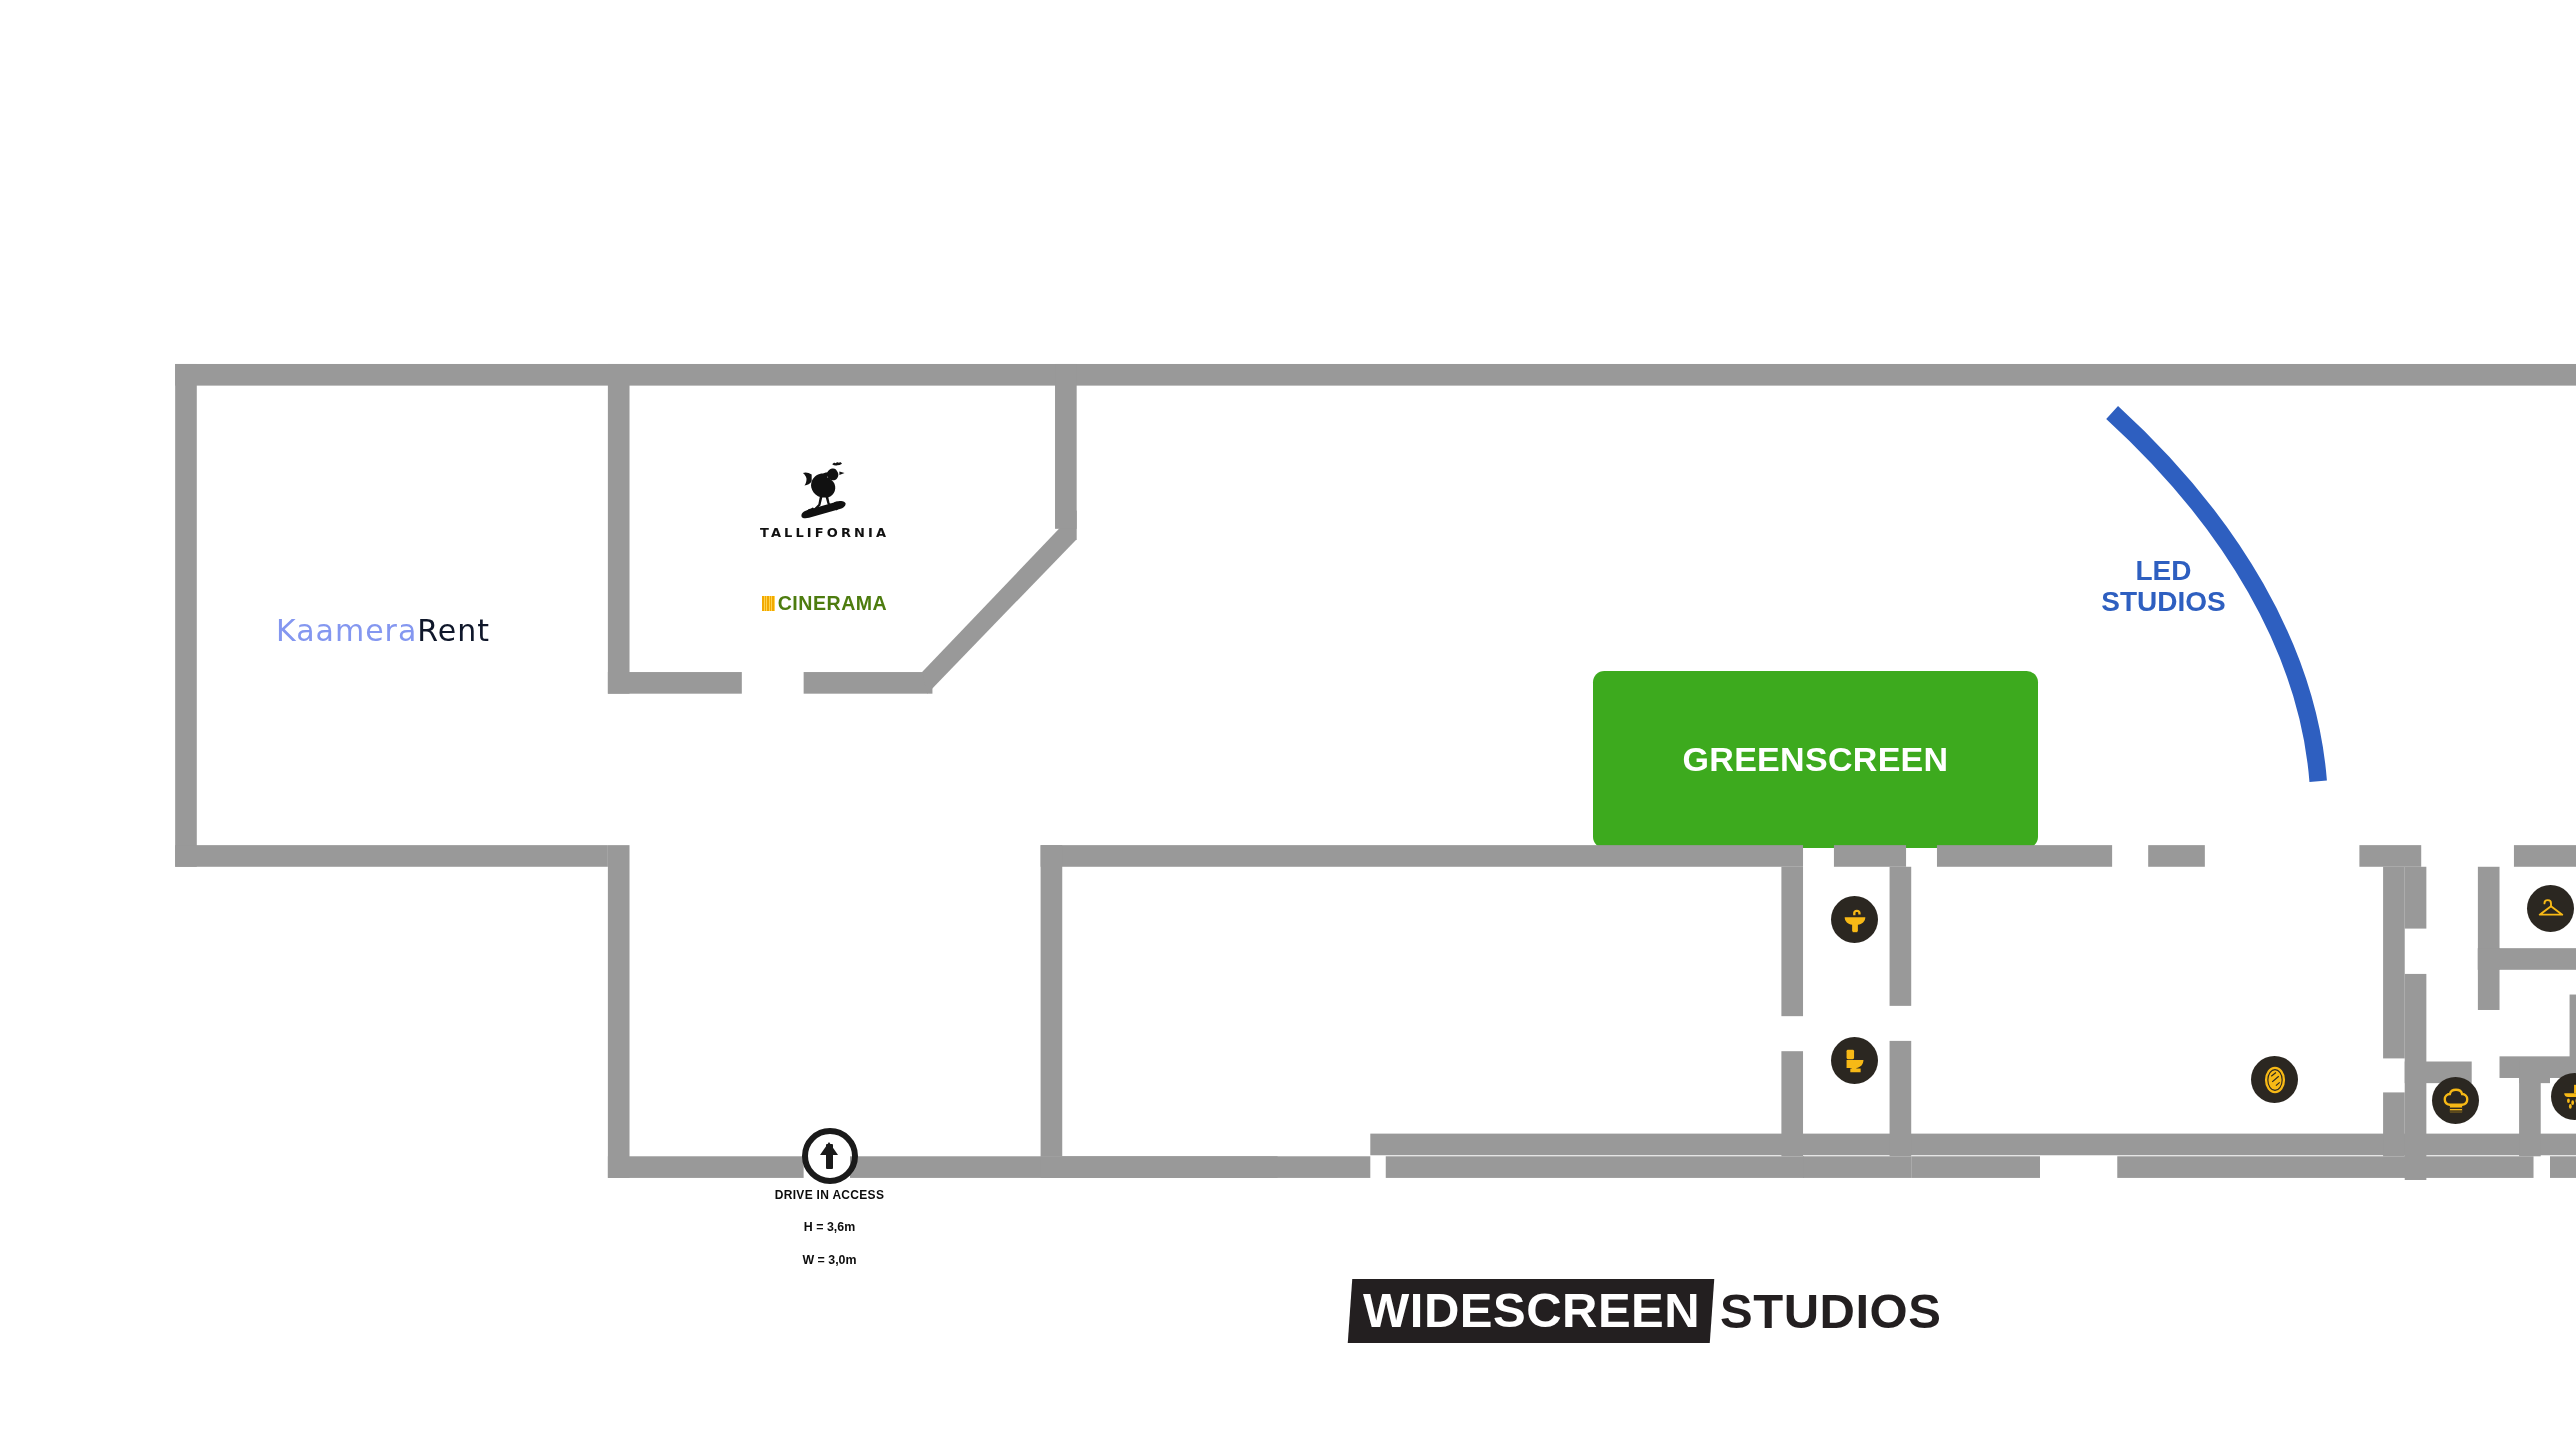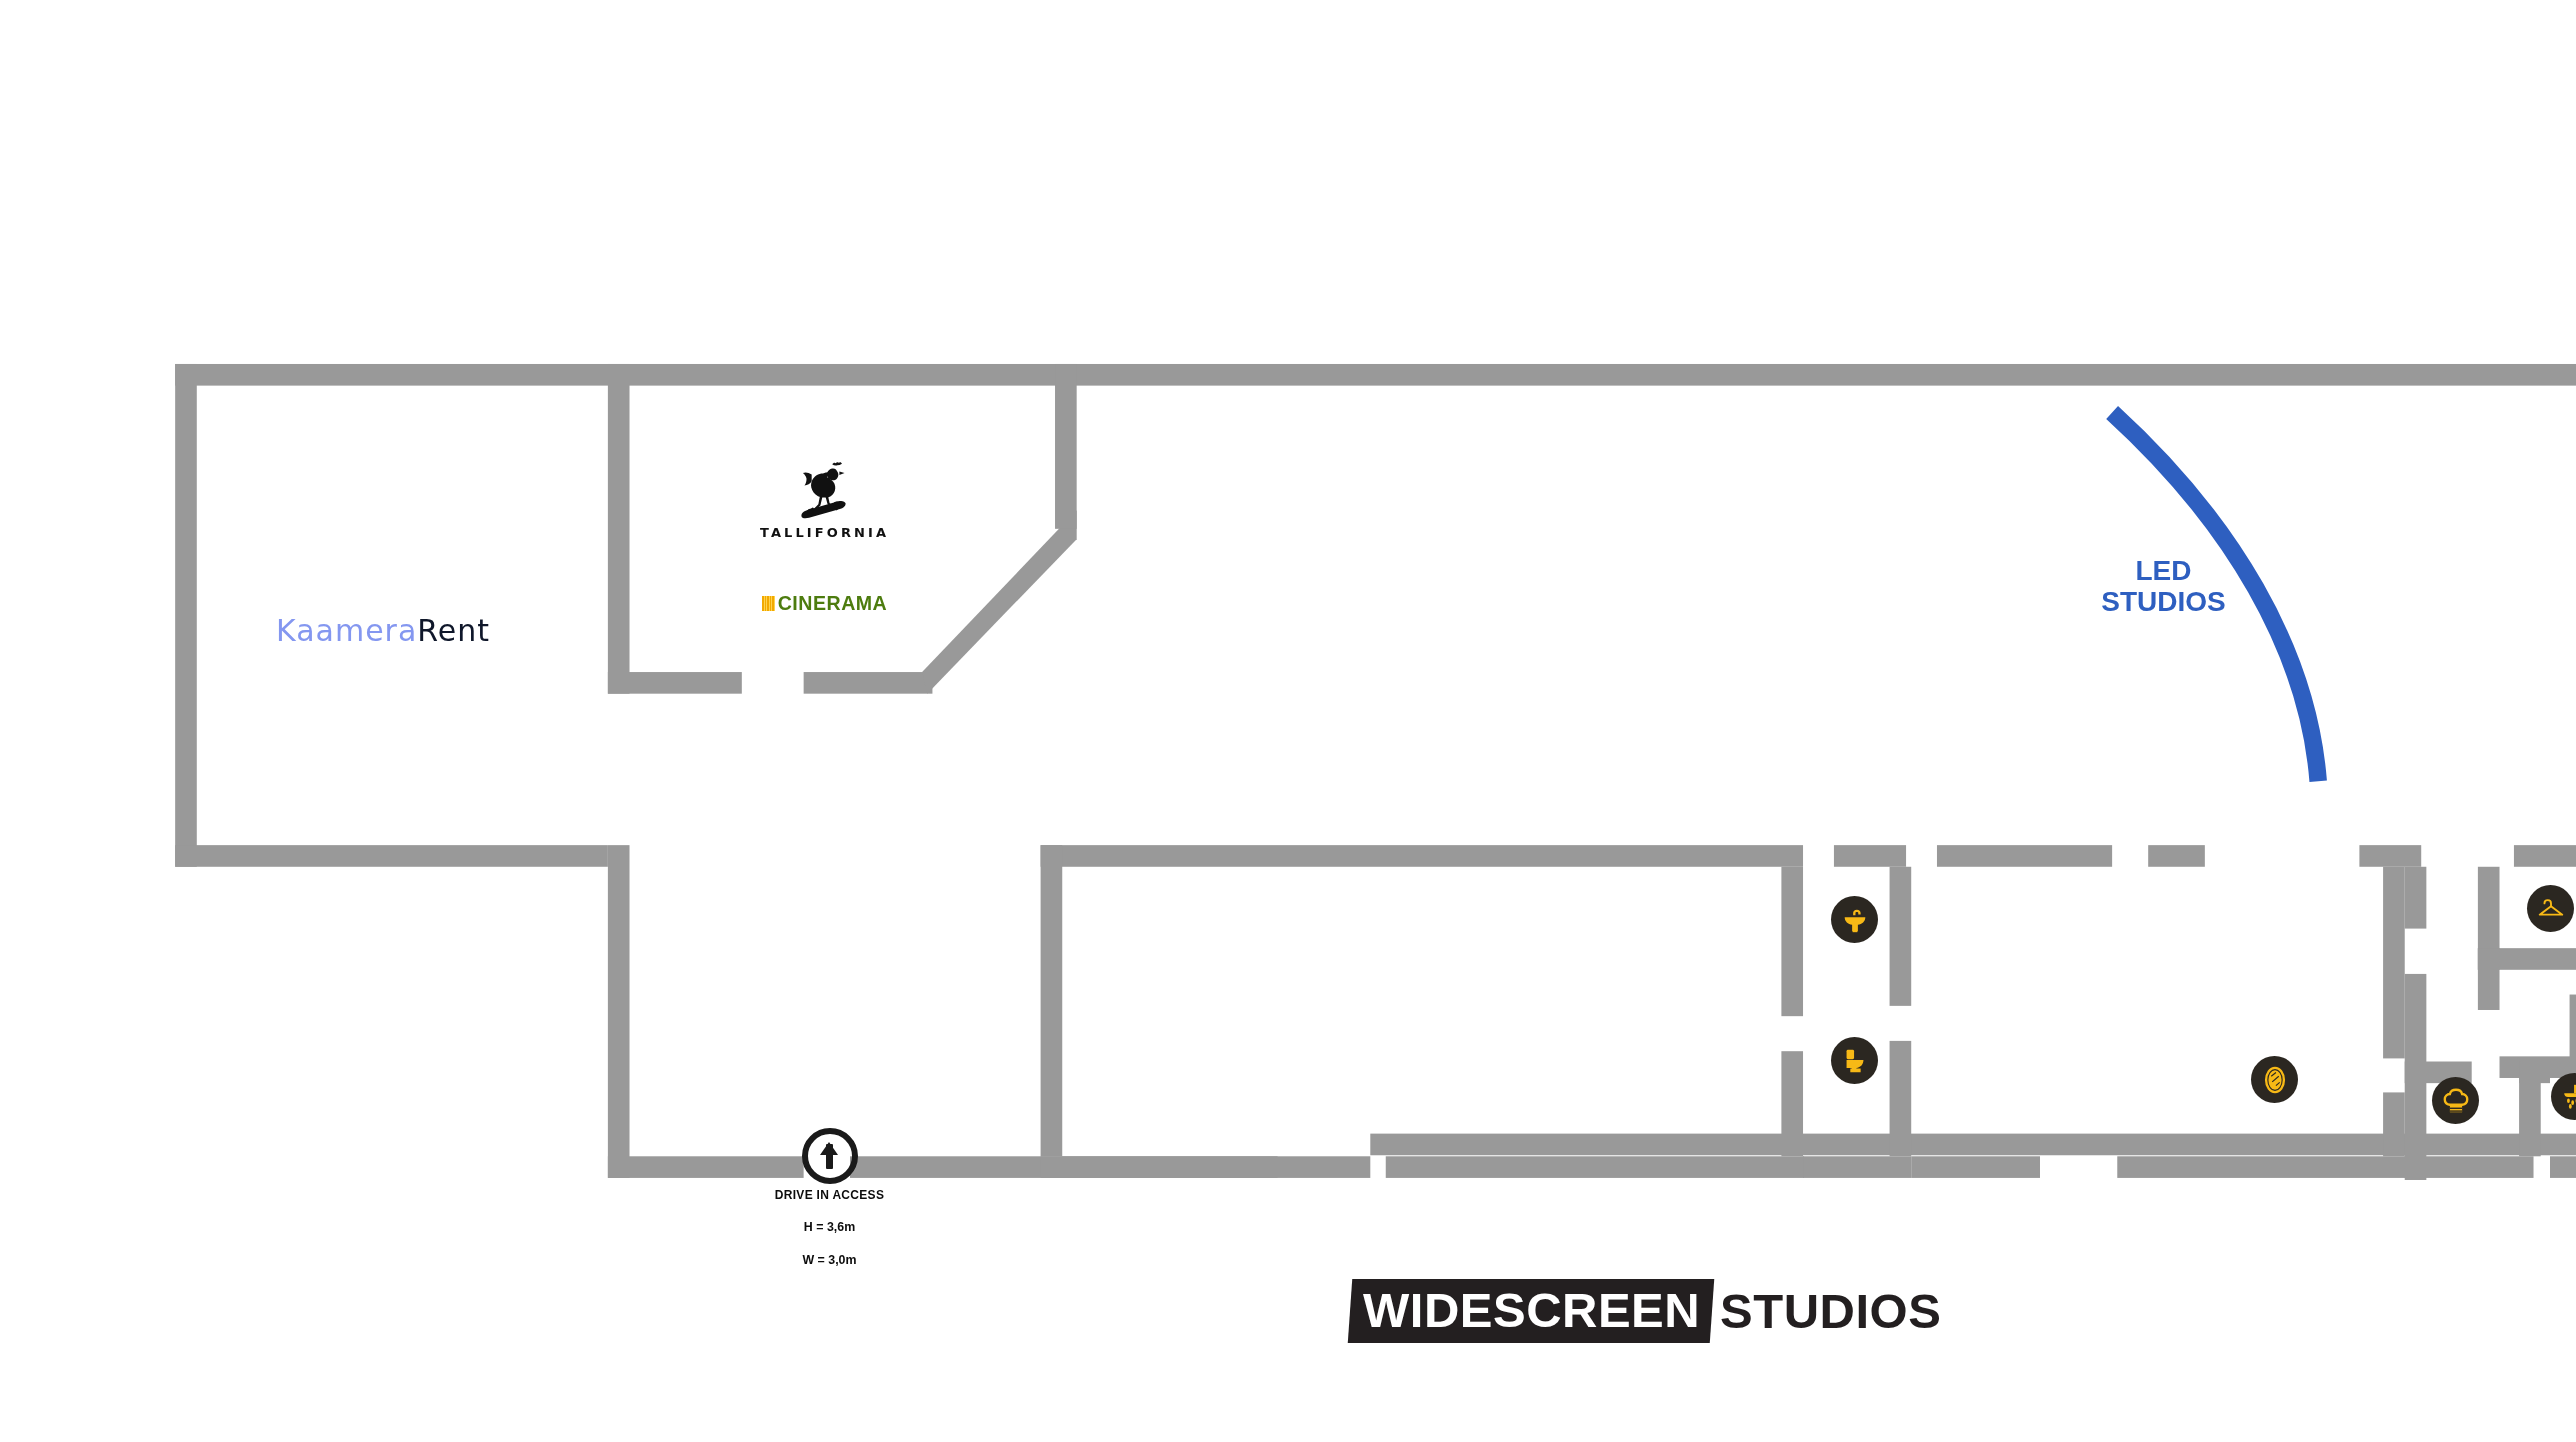--- a/index.html
+++ b/index.html
@@ -228,20 +228,23 @@
     letter-spacing: 0.5px;
     margin-left: 8.2px;
     line-height: 1;
   }
 </style>
 </head>
 <body>
 
 <div id="floorplan">
 
+  <div class="room" id="room-greenscreen">
+    <span class="room-label">GREENSCREEN</span>
+  </div>
 
 
 
   <svg class="svg-layer" viewBox="0 0 6600 2800" xmlns="http://www.w3.org/2000/svg">
     <g fill="#999999">
 
       <rect x="340" y="706" width="6062" height="42"></rect>
 
       <rect x="6360" y="706" width="42" height="1536"></rect>
 

